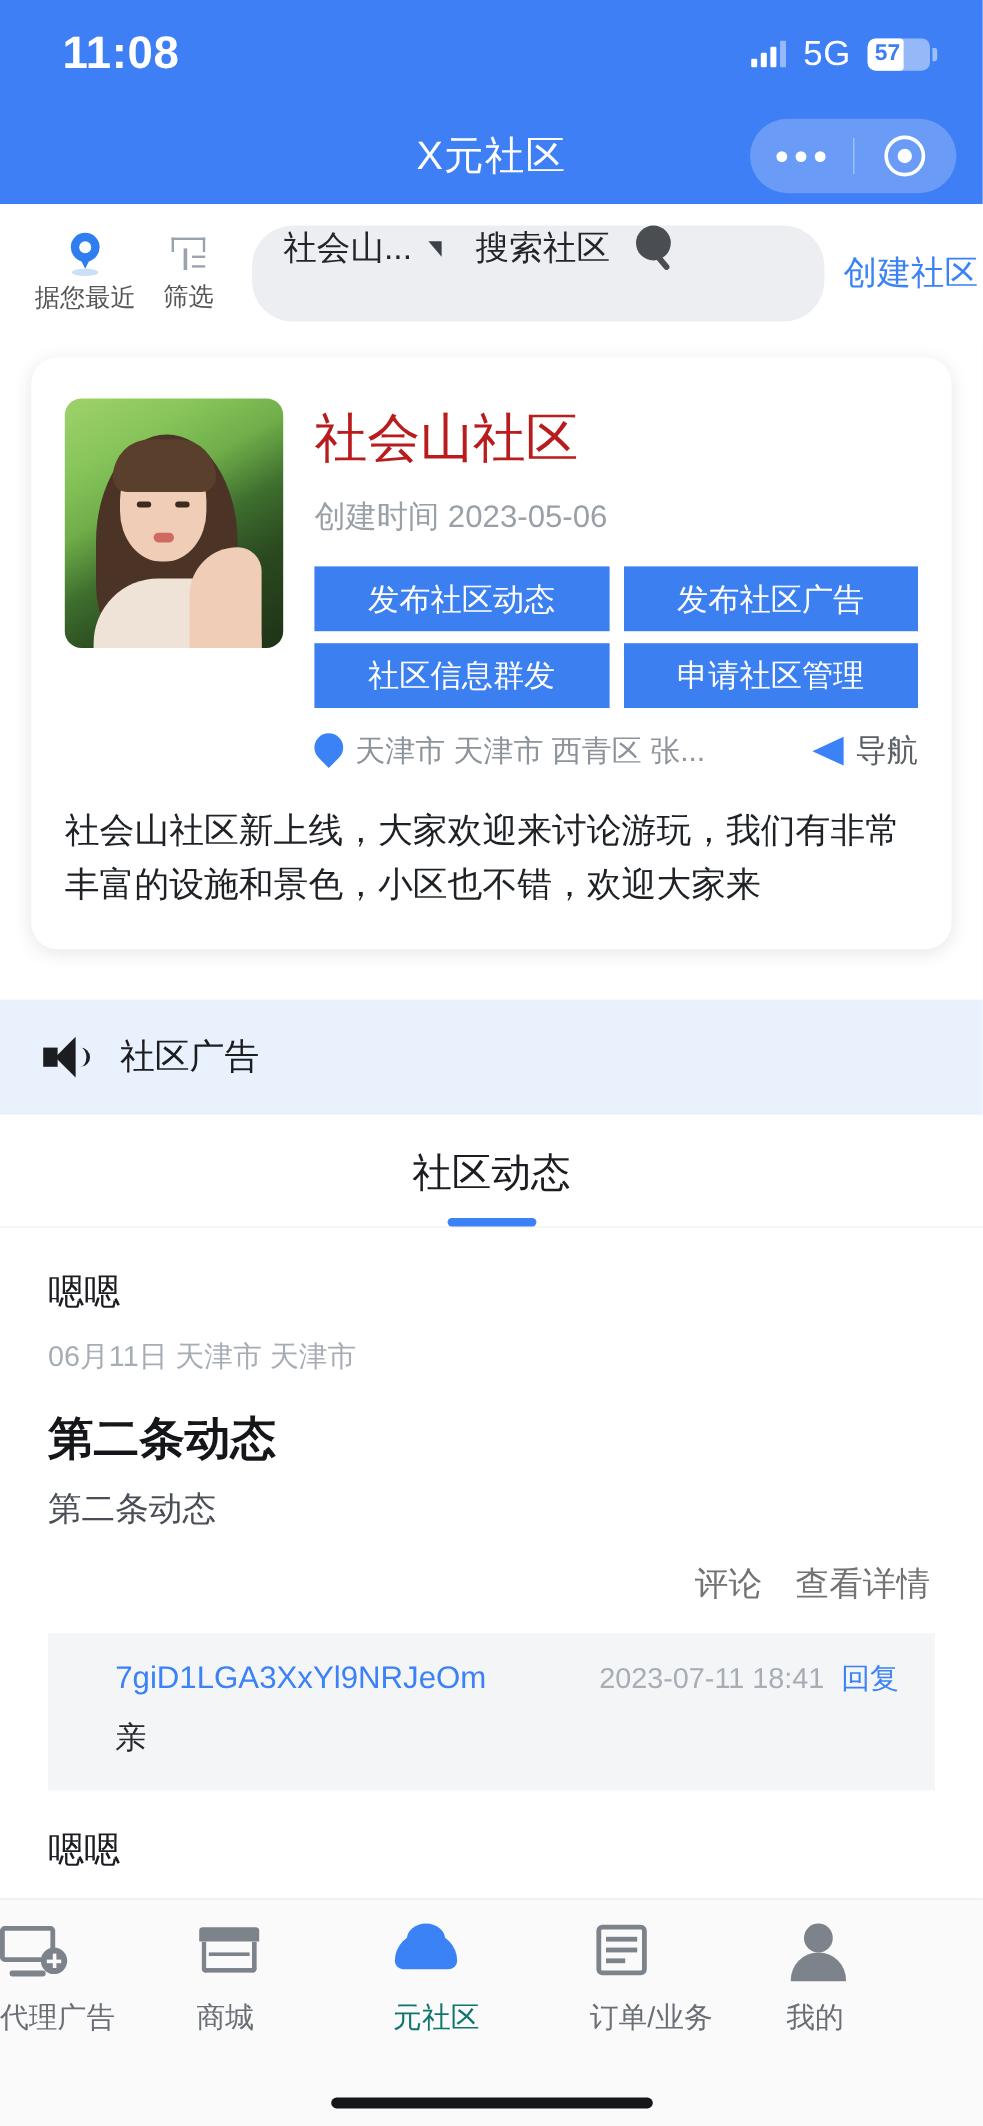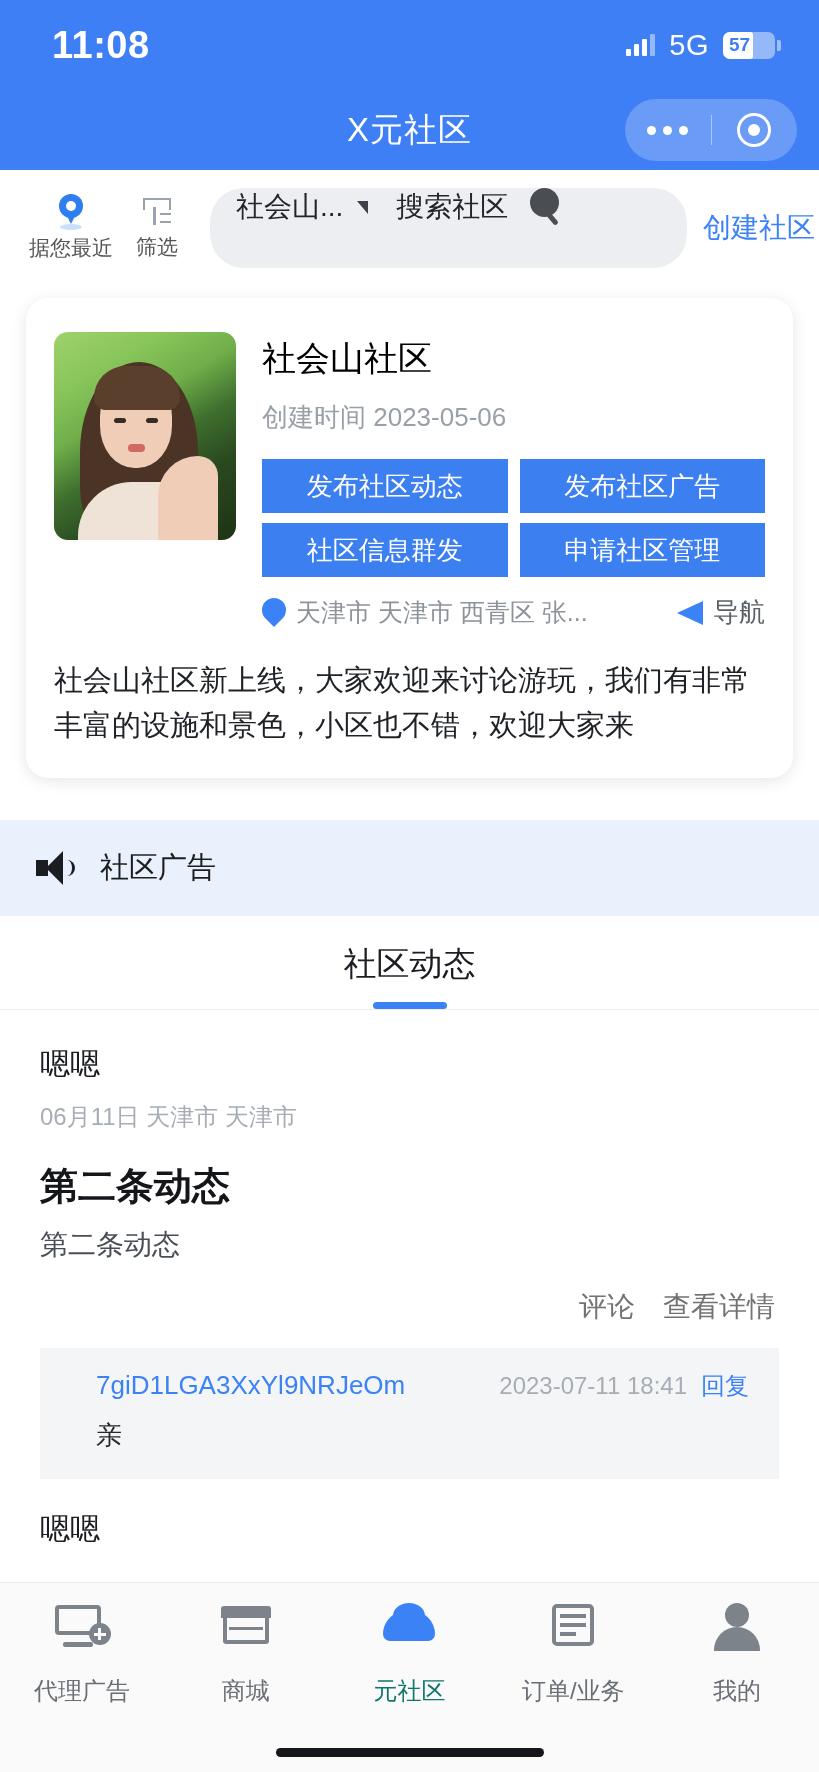--- a/index.html
+++ b/index.html
@@ -96,21 +96,21 @@
   .avatar .hairback { position:absolute; left:26px; top:30px; width:118px; height:180px; border-radius:50% 50% 30% 30%; background:#4b3326; }
   .avatar .hairfront { position:absolute; left:40px; top:34px; width:86px; height:44px; border-radius:46px 46px 18px 18px; background:#5b3f2d; }
   .avatar .shoulder { position:absolute; left:24px; bottom:0; width:140px; height:58px; border-radius:54px 54px 0 0; background:#efe3d8; }
   .avatar .arm { position:absolute; left:104px; bottom:0; width:60px; height:84px; border-radius:40px 20px 0 0; background:#f0cdb6; }
   .avatar .eye1, .avatar .eye2 { position:absolute; width:12px; height:5px; border-radius:3px; background:#3b2a20; }
   .avatar .eye1 { left:60px; top:86px; }
   .avatar .eye2 { left:92px; top:86px; }
   .avatar .lip { position:absolute; left:74px; top:112px; width:17px; height:8px; border-radius:5px; background:#cf6a63; }
 
   .card-info { flex:1; min-width:0; padding-top:4px; }
-  .comm-name { font-size:34px; color:#000000; font-weight:500; }
+  .comm-name { font-size:44px; color:#b91c1c; font-weight:500; }
   .comm-date { font-size:26px; color:#9aa0a8; margin-top:18px; }
   .btn-grid { display:flex; flex-wrap:wrap; gap:10px 12px; margin-top:24px; }
   .act-btn {
     width:calc(50% - 6px); height:54px; background:#3b7ff0; color:#fff;
     font-size:26px; display:flex; align-items:center; justify-content:center;
     border:none; cursor:pointer; font-family:inherit;
   }
   .loc-row { display:flex; align-items:center; margin-top:18px; gap:10px; }
   .loc-pin { width:24px; height:30px; position:relative; flex:none; }
   .loc-pin .p { position:absolute; left:0; top:0; width:24px; height:24px; border-radius:50% 50% 50% 0; background:#3b82f6; transform:rotate(-45deg); }
@@ -150,21 +150,21 @@
   .cm-time { font-size:24px; color:#a7adb5; }
   .cm-reply { font-size:24px; color:#3b82f6; }
   .cm-text { font-size:26px; color:#25282d; margin-top:16px; margin-left:26px; }
   .post2-author { font-size:30px; color:#1b1d22; padding:30px 40px 0 40px; }
 
   
   .tabbar {
     height:150px; background:#fafafa; border-top:1px solid #e9e9e9;
     display:flex; align-items:flex-start; padding-top:18px; flex:none;
   }
-  .tbitem { flex:1; display:flex; flex-direction:column; align-items:center; gap:26px; }
+  .tbitem { flex:1; display:flex; flex-direction:column; gap:16px; }
   .tb-label { font-size:24px; color:#6a6f76; }
   .tbitem.active .tb-label { color:#0f766e; }
   .ic { width:54px; height:48px; position:relative; }
 
   
   .ic-agency .scr { position:absolute; left:0; top:4px; width:46px; height:30px; border:4px solid #7d838b; border-radius:4px; }
   .ic-agency .base { position:absolute; left:8px; bottom:2px; width:30px; height:5px; background:#7d838b; border-radius:2px; }
   .ic-agency .plus { position:absolute; right:-2px; bottom:4px; width:22px; height:22px; border-radius:50%; background:#7d838b; }
   .ic-agency .plus:before, .ic-agency .plus:after { content:""; position:absolute; background:#fafafa; }
   .ic-agency .plus:before { left:5px; top:9.5px; width:12px; height:3px; }

